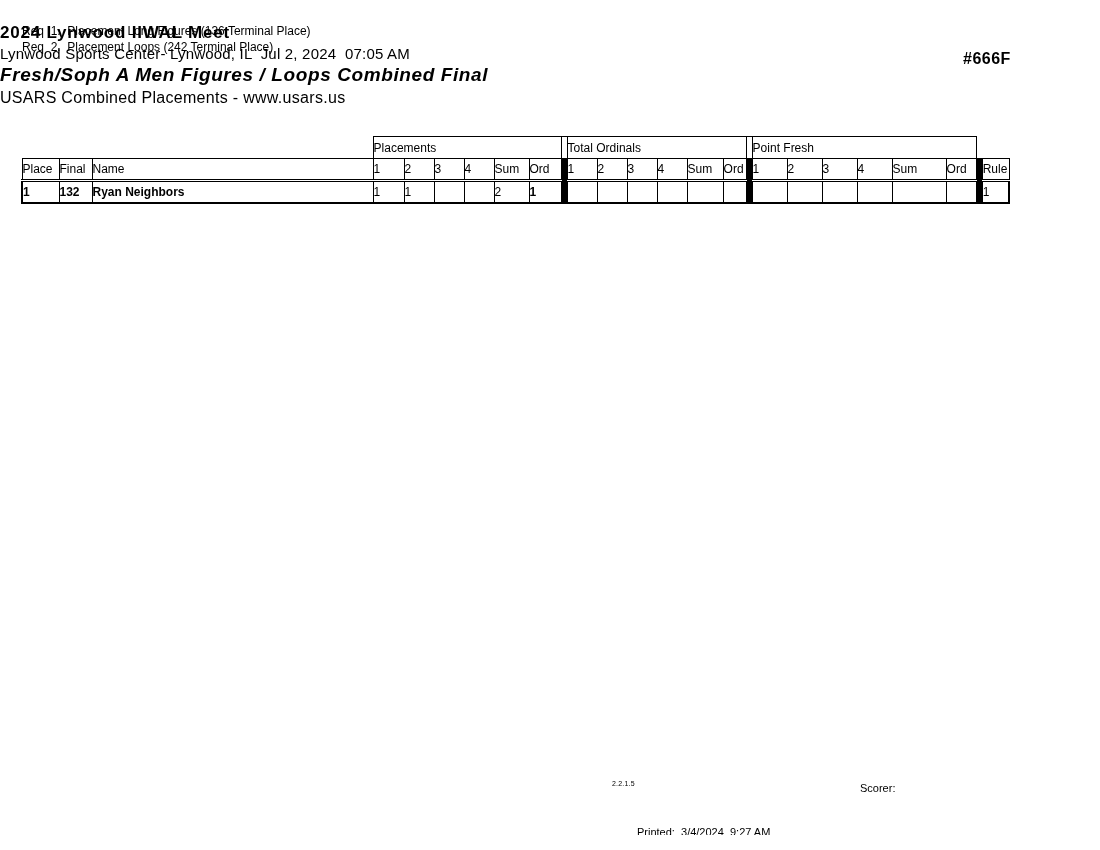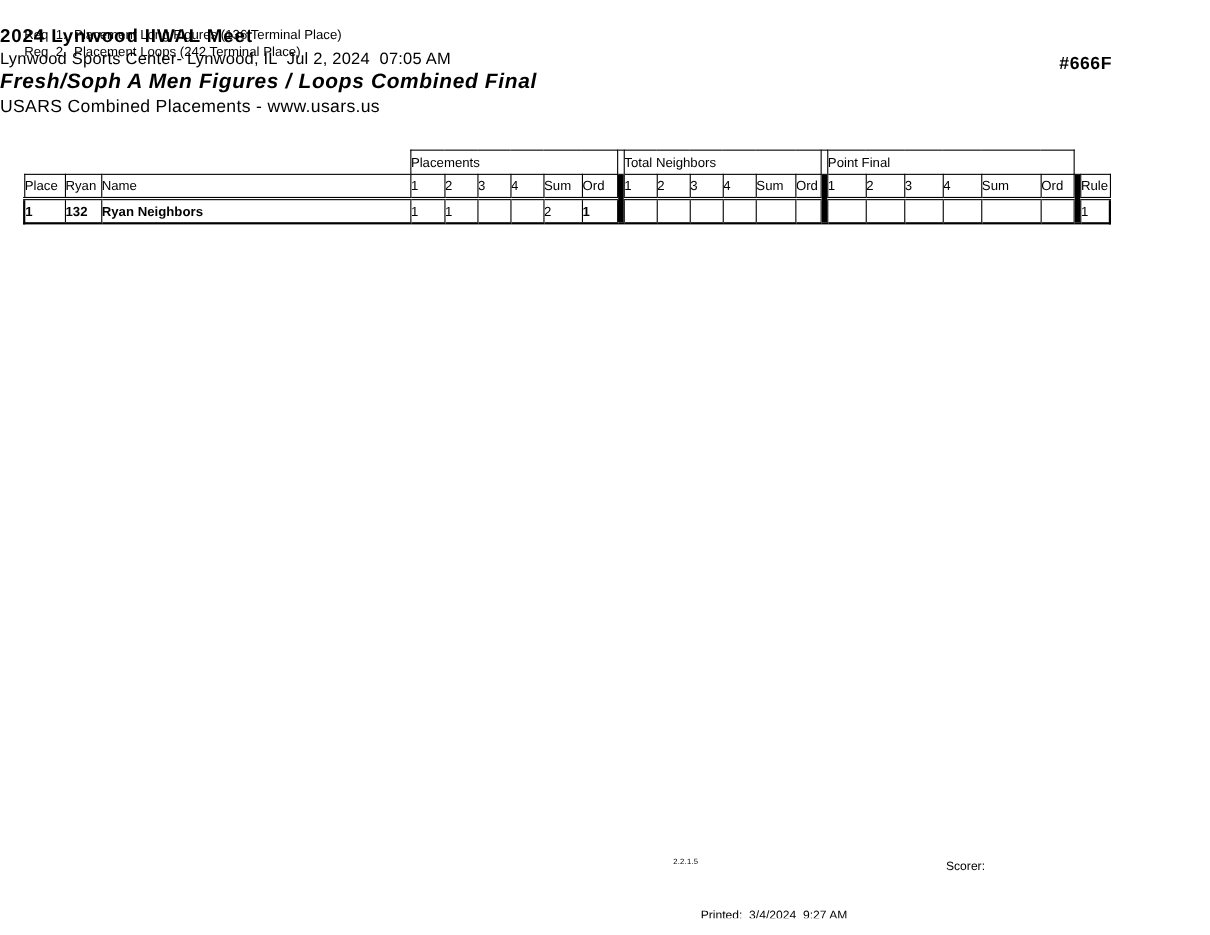--- a/index.html
+++ b/index.html
@@ -194,30 +194,30 @@
         <col style="width:30px">
       <col style="width:6px">
       <col style="width:27px">
     </colgroup>
 
     <tbody>
         <tr class="grouprow">
       <td class="nb" colspan="3"></td>
       <td class="grp" colspan="6">Placements</td>
       <td class="gbar"></td>
-      <td class="grp" colspan="6">Total Neighbors</td>
+      <td class="grp" colspan="6">Total Ordinals</td>
       <td class="gbar"></td>
-      <td class="grp" colspan="6">Point Final</td>
+      <td class="grp" colspan="6">Point Fresh</td>
       <td class="gbar-end"></td>
       <td class="nb"></td>
     </tr>
 
     <tr class="headrow">
       <td class="h">Place</td>
-      <td class="h">Ryan</td>
+      <td class="h">Final</td>
       <td class="h h-left">Name</td>
       <td class="h">1</td>
       <td class="h">2</td>
       <td class="h">3</td>
       <td class="h">4</td>
       <td class="h">Sum</td>
       <td class="h">Ord</td>
       <td class="bar"></td>
       <td class="h">1</td>
       <td class="h">2</td>

